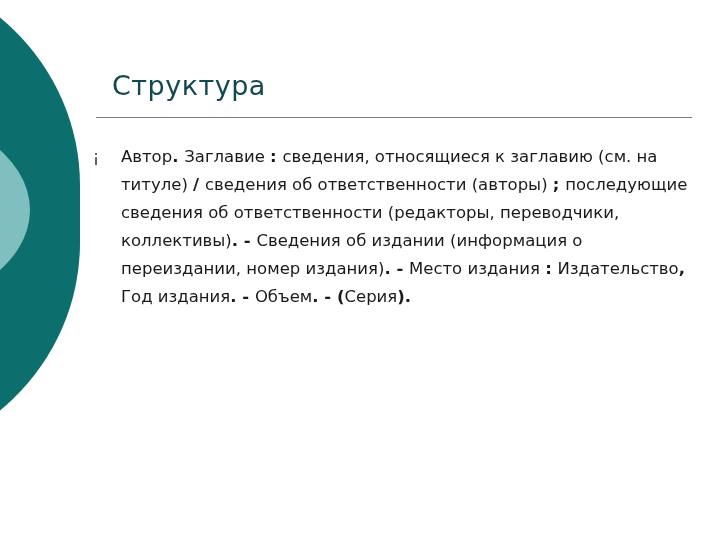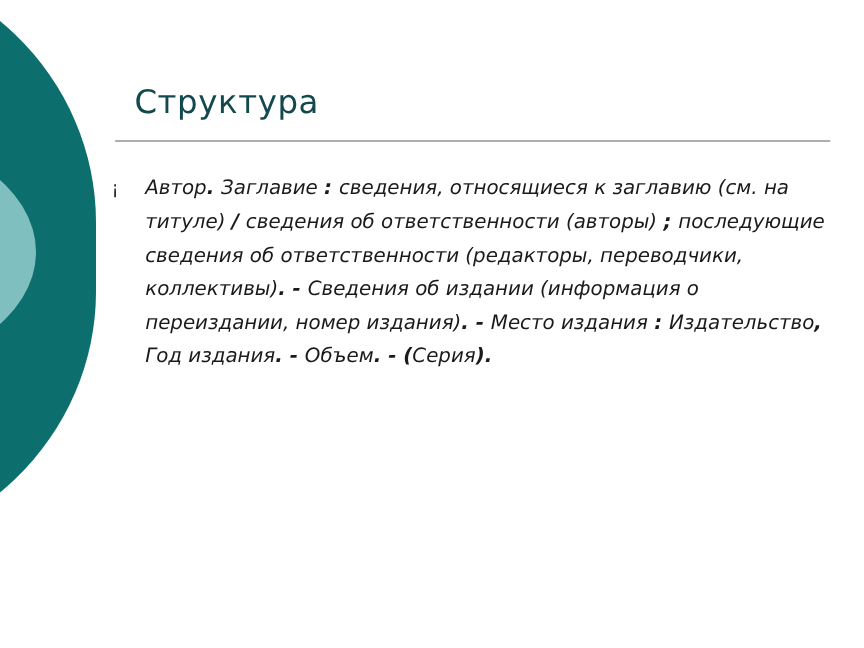--- a/index.html
+++ b/index.html
@@ -87,21 +87,20 @@
     padding-left: 3px;
     font-family: "DejaVu Sans", sans-serif;
   }
 
   .para {
     flex: 1 1 auto;
     font-size: 16.5px;
     line-height: 28px;
     color: #1a1a1a;
     text-align: left;
-    font-style: italic;
   }
   .para b {
     font-weight: bold;
   }
 </style>
 </head>
 <body>
 
 <div class="slide">
 

